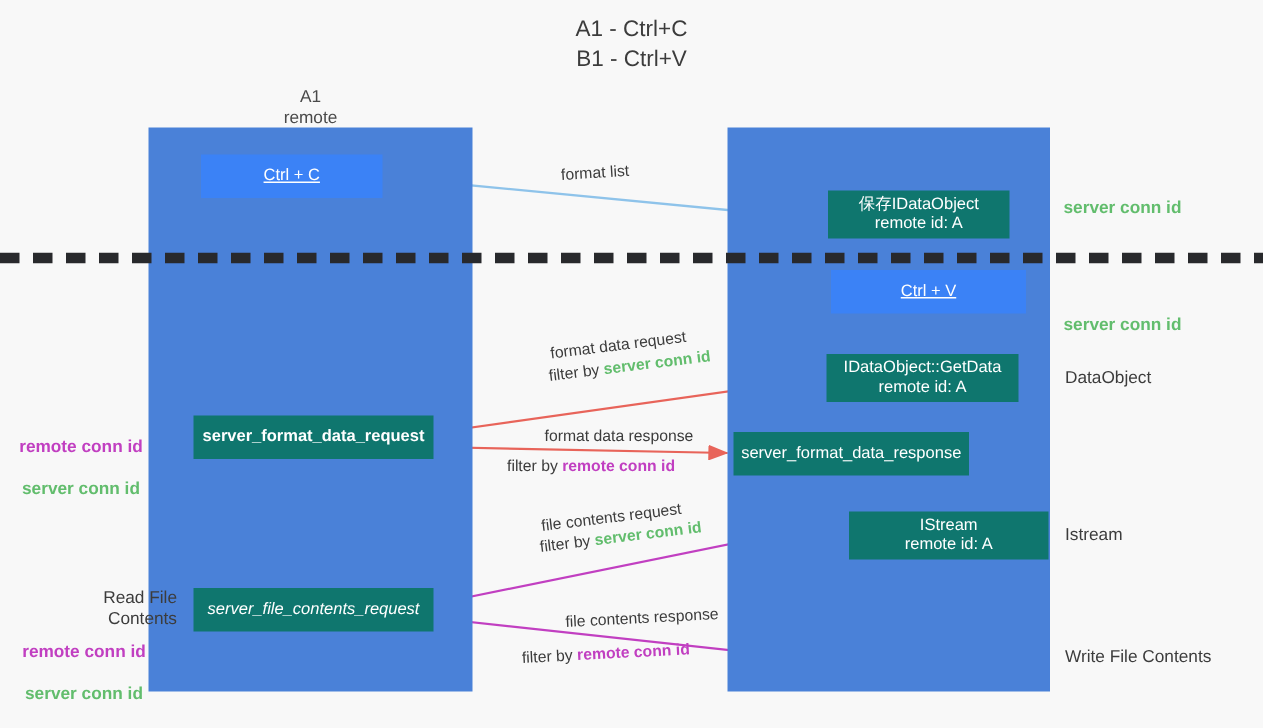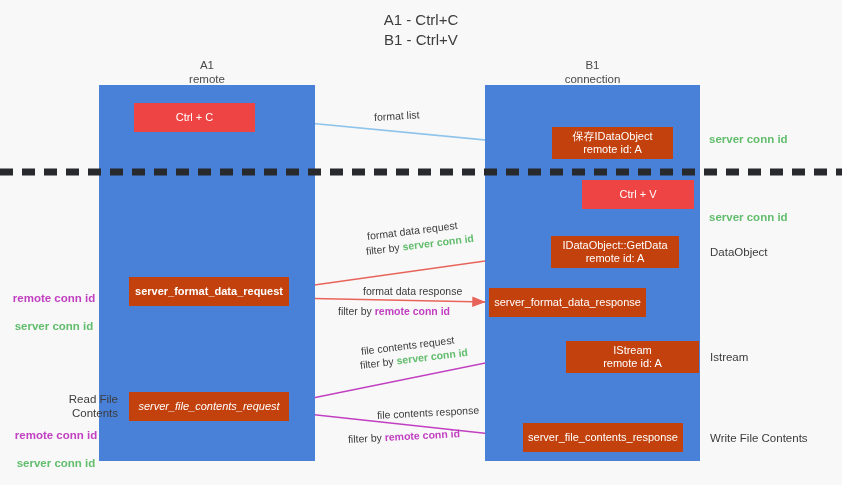--- a/index.html
+++ b/index.html
@@ -35,26 +35,26 @@
   .lifeline{background:#4a81d8;}
   #lane-a1{left:99px;top:85px;width:216px;height:376px;}
   #lane-b1{left:485px;top:85px;width:215px;height:376px;}
 
   
   .box{
     display:flex;align-items:center;justify-content:center;
     text-align:center;color:#ffffff;font-size:11px;line-height:13.5px;
     white-space:pre-line;box-sizing:border-box;padding:2px 4px;
   }
-  .green{background:#ef4444;}
-  .orange{background:#c2410c;}
+  .green{background:#3b82f6;text-decoration:underline;}
+  .orange{background:#0f766e;}
 
   #box-ctrlc{left:134px;top:103px;width:121px;height:29px;}
   #box-save-idataobject{left:552px;top:127px;width:121px;height:32px;}
-  #box-ctrlv{left:554px;top:180px;width:112px;height:29px;margin-left:28px;}
+  #box-ctrlv{left:554px;top:180px;width:130px;height:29px;}
   #box-getdata{left:551px;top:236px;width:128px;height:32px;}
   #box-fmt-req{left:129px;top:277px;width:160px;height:29px;font-weight:bold;}
   #box-fmt-resp{left:489px;top:288px;width:157px;height:29px;}
   #box-istream{left:566px;top:341px;width:133px;height:32px;}
   #box-file-req{left:129px;top:392px;width:160px;height:29px;font-style:italic;}
   #box-file-resp{left:523px;top:423px;width:160px;height:29px;}
 
   
   .ann{font-size:11.5px;color:#3c3c3c;line-height:14px;white-space:pre-line;}
   .green-t{color:#62bd6d;font-weight:bold;}
@@ -124,43 +124,40 @@
     <line x1="613" y1="210" x2="613" y2="232" stroke="#111111" stroke-width="2.2" marker-end="url(#ah-blk)"></line>
 
     <line x1="655" y1="269" x2="672" y2="337" stroke="#111111" stroke-width="2.2" marker-end="url(#ah-blk)"></line>
   </svg>
 
   <div class="abs" id="title">A1 - Ctrl+C
 B1 - Ctrl+V</div>
 
   <div class="abs col-head" id="head-a1">A1
 remote</div>
-  <div class="abs col-head" id="head-b1">B1
-connection</div>
 
   <div class="abs box green" id="box-ctrlc">Ctrl + C</div>
 
   <div class="abs box orange" id="box-save-idataobject">保存IDataObject
 remote id: A</div>
 
   <div class="abs box green" id="box-ctrlv">Ctrl + V</div>
 
   <div class="abs box orange" id="box-getdata">IDataObject::GetData
 remote id: A</div>
 
   <div class="abs box orange" id="box-fmt-req">server_format_data_request</div>
 
   <div class="abs box orange" id="box-fmt-resp">server_format_data_response</div>
 
   <div class="abs box orange" id="box-istream">IStream
 remote id: A</div>
 
   <div class="abs box orange" id="box-file-req">server_file_contents_request</div>
 
-  <div class="abs box orange" id="box-file-resp">server_file_contents_response</div>
 
   <svg class="layer over">
     <line x1="0" y1="172" x2="842" y2="172" stroke="#28292c" stroke-width="7" stroke-dasharray="13 9"></line>
   </svg>
 
   <div class="abs flab" id="lab-format-list">format list</div>
 
   <div class="abs flab" id="lab-fd-req">format data request</div>
   <div class="abs flab" id="lab-fd-req2"><span>filter by </span><span class="green-t">server conn id</span></div>
 

